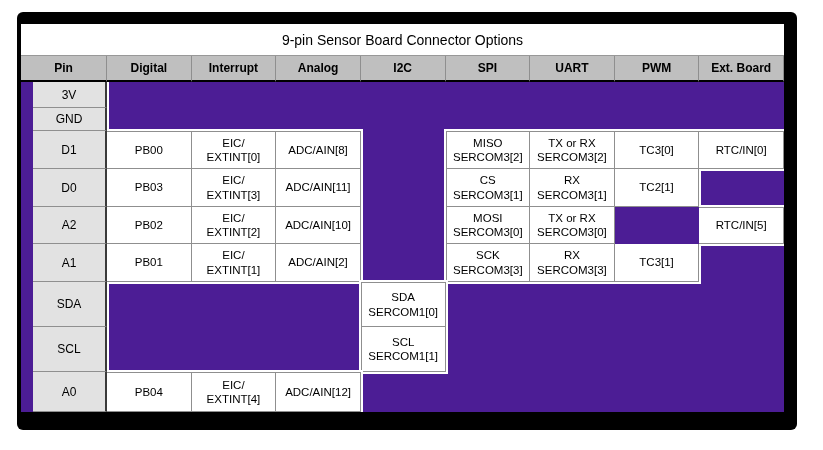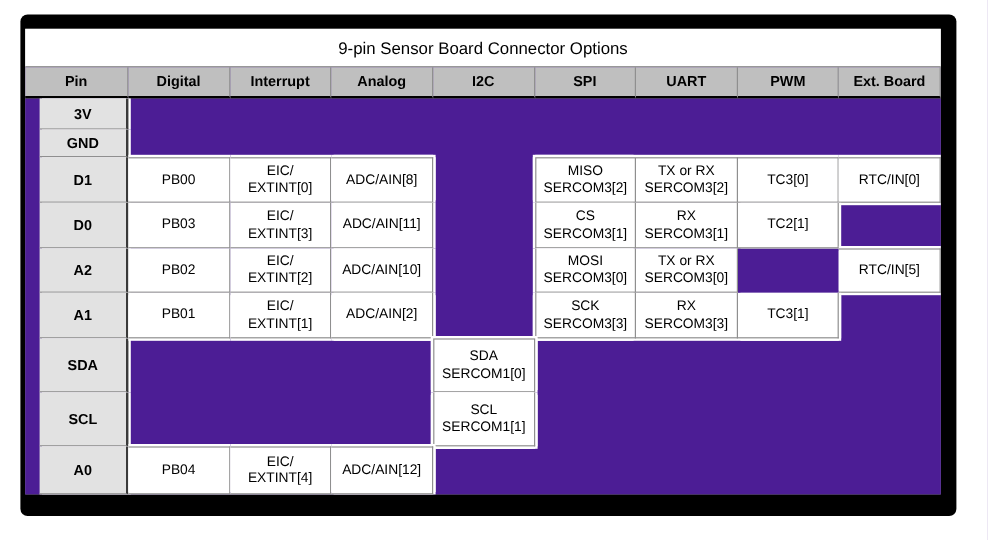--- a/index.html
+++ b/index.html
@@ -12,21 +12,21 @@
          font-size:14px;border-bottom:1px solid #989898;}
   .grid{display:grid;width:763px;
         grid-template-columns:86px repeat(8,1fr);
         grid-template-rows:26px 26px 23px 38px 38px 37px 38px 45px 45px 40px;
         background:#4c1d95;}
   .hc{background:#bfbfbf;border-bottom:2px solid #000000;border-right:1px solid #8f8f8f;
       display:flex;align-items:center;justify-content:center;font-size:12px;font-weight:bold;}
   .hc:last-of-type{border-right:none;}
   .pc{background:#e2e2e2;border-right:2px solid #3a3a3a;border-bottom:1px solid #8f8f8f;
       box-shadow:2px 0 0 0 #ffffff;display:flex;align-items:center;justify-content:center;
-      font-size:12px;font-weight:bold;margin-left:12px;}
+      font-size:12px;font-weight:normal;margin-left:12px;}
   .c{background:#ffffff;border-right:1px solid #8f8f8f;border-bottom:1px solid #8f8f8f;
      display:flex;align-items:center;justify-content:center;text-align:center;
      font-size:11.5px;line-height:1.25;white-space:pre-line;}
   .bt{border-top:1px solid #8f8f8f;}
   .bl{border-left:1px solid #8f8f8f;}
   .h-t{box-shadow:0 -2px 0 0 #fff;}
   .h-r{box-shadow:2px 0 0 0 #fff;}
   .h-l{box-shadow:-2px 0 0 0 #fff;text-align:center;}
   .h-b{box-shadow:0 2px 0 0 #fff;}
   .h-tr{box-shadow:0 -2px 0 0 #fff,2px 0 0 0 #fff,2px -2px 0 0 #fff;}

